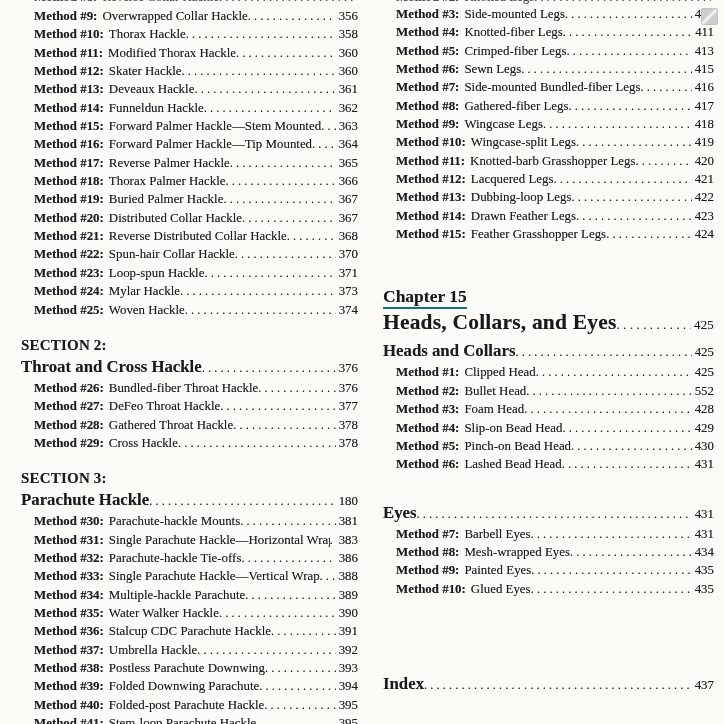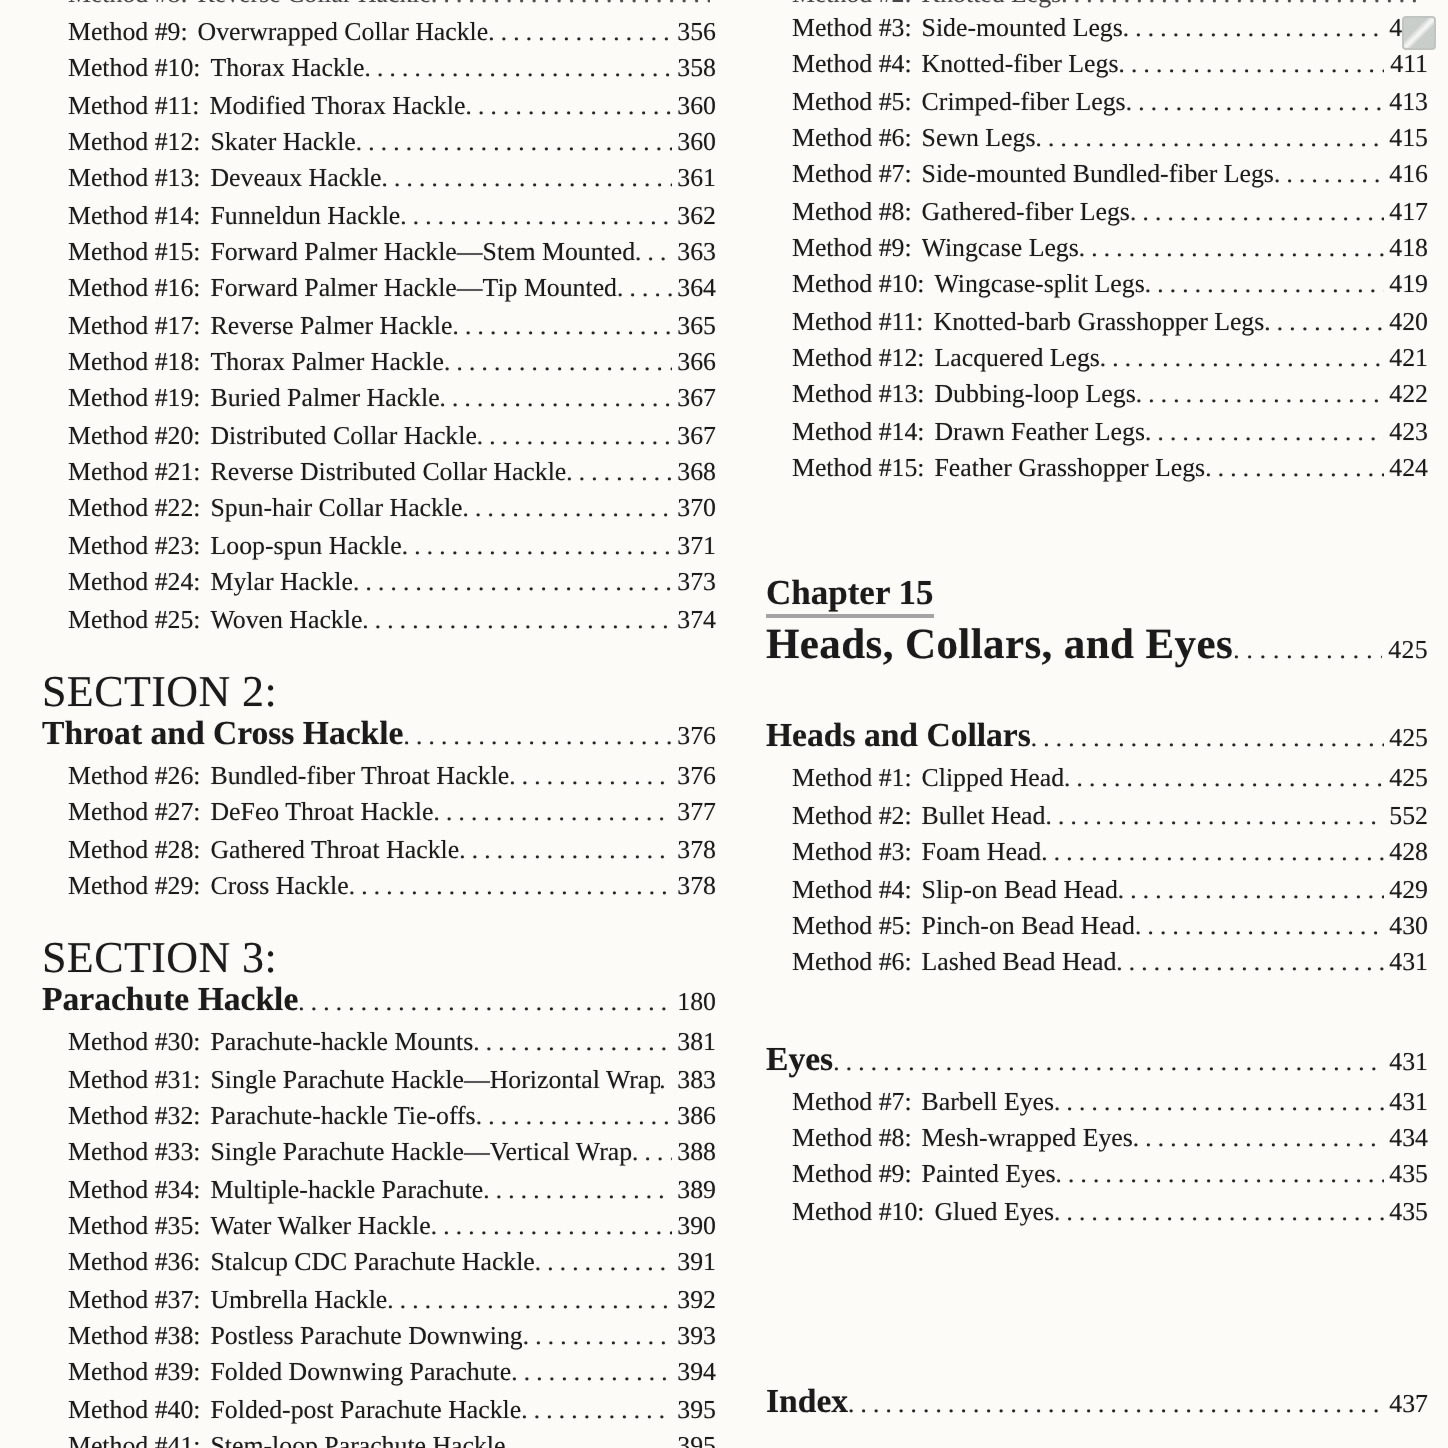--- a/index.html
+++ b/index.html
@@ -9,36 +9,36 @@
     font-family:"Liberation Serif", serif;
     color:#1b1b1b;
   }
   .page{position:absolute;inset:0;text-shadow:0 0 .5px rgba(35,35,35,.45)}
   .col{position:absolute;top:0}
   .col-left{left:21px;width:337px}
   .col-right{left:383px;width:331px}
 
   .row{display:flex;align-items:baseline;white-space:nowrap;line-height:18.35px;font-size:12.9px}
   .row.entry{padding-left:13px}
-  .prefix{font-weight:normal;margin-right:5px}
+  .prefix{font-weight:bold;margin-right:5px}
   .title{overflow:hidden}
   .dots{flex:1;overflow:hidden;white-space:nowrap;min-width:6px;font-size:12.5px;font-weight:normal;color:#242424}
   .dots::after{content:". . . . . . . . . . . . . . . . . . . . . . . . . . . . . . . . . . . . . . . . . . . . . . . . . . . . . . . . . . . . . . . . . . . . . . . . . . . ."}
   .pg{margin-left:3px;font-size:12.9px;font-weight:normal}
 
-  .section-label{font-size:22px;font-weight:normal;line-height:21px;letter-spacing:.2px}
+  .section-label{font-size:15px;font-weight:bold;line-height:21px;letter-spacing:.2px}
   .heading-row{font-size:16.8px;font-weight:bold;line-height:21px}
   .heading-row .dots{font-size:12.5px}
   .chapter-label{font-size:17.5px;font-weight:bold;line-height:22px}
-  .chapter-label .u{border-bottom:2px solid #a3a3a3;padding-bottom:0px}
+  .chapter-label .u{border-bottom:2px solid #0f766e;padding-bottom:0px}
   .chapter-title-row{font-size:21.5px;font-weight:bold;line-height:27px;letter-spacing:.2px}
 
   .mt-sec{margin-top:16px}
   .mt-chapter{margin-top:42px}
-  .mt-heads{margin-top:18px}
+  .mt-heads{margin-top:1px}
   .mt-eyes{margin-top:28px}
   .mt-index{margin-top:75px}
 
   .partial{overflow:hidden}
   .partial-left{height:7px}
   .partial-right{height:5px}
   .partial .row{margin-top:-12px;opacity:.8}
 
   .corner-icon{
     position:absolute;left:701px;top:8px;width:15px;height:15px;

